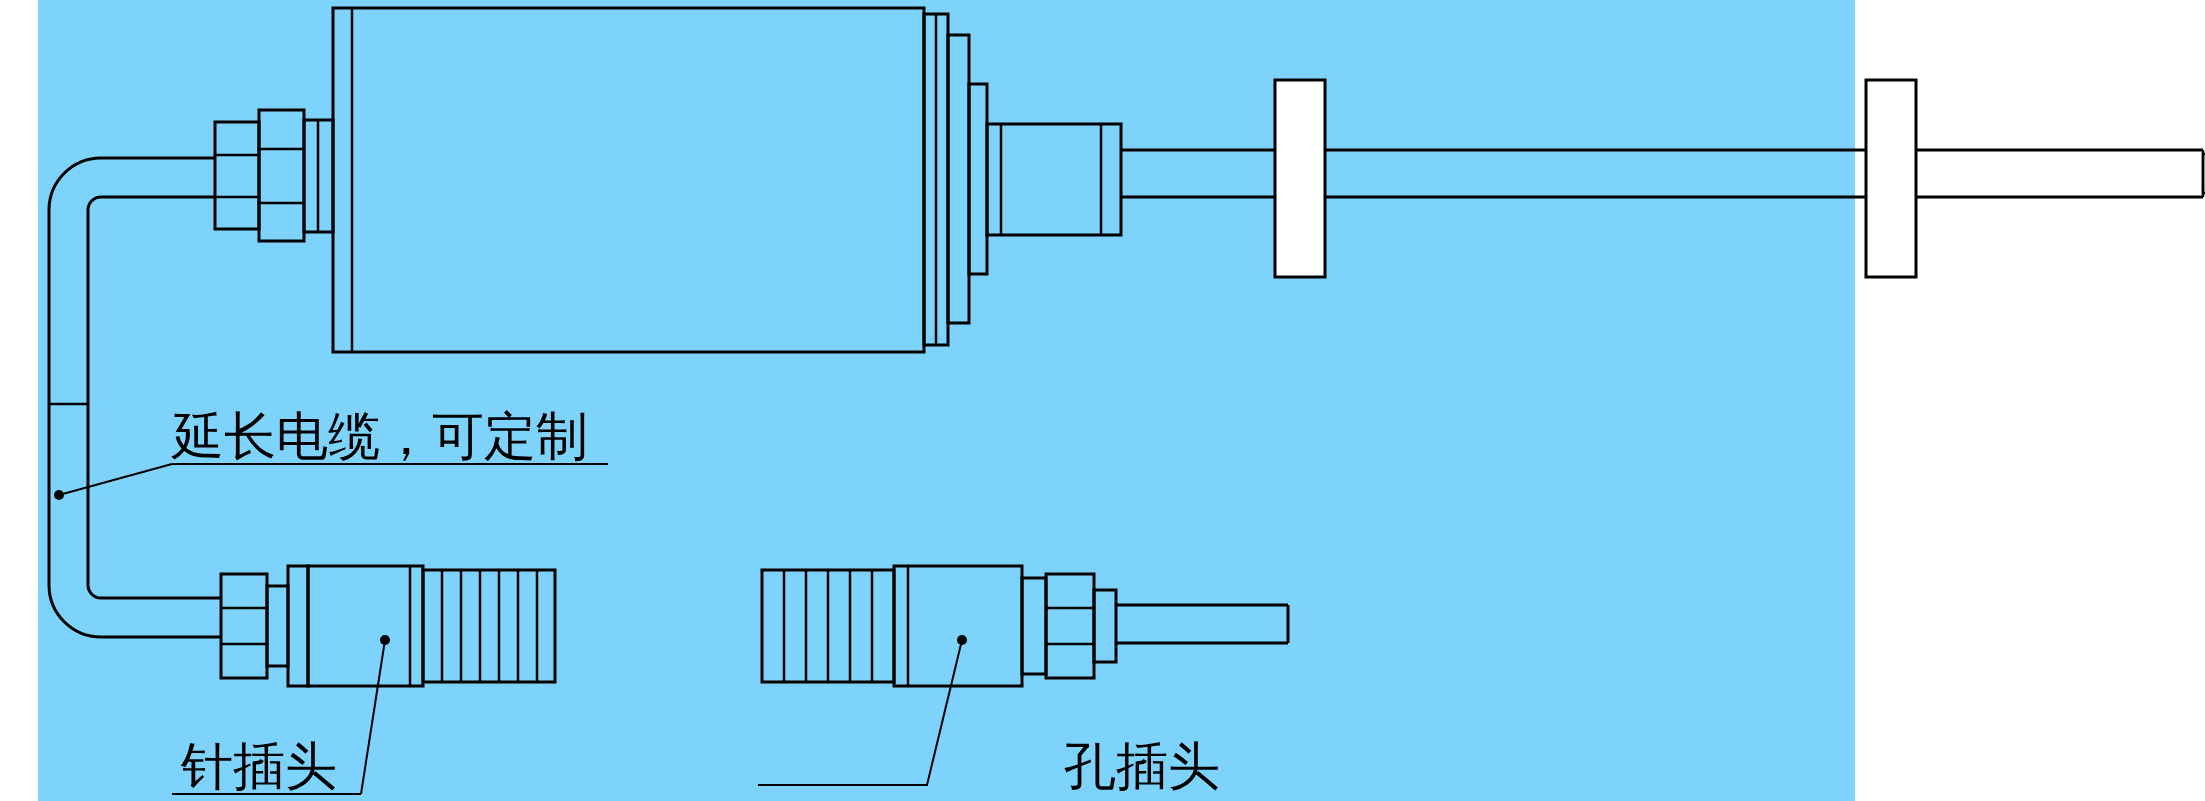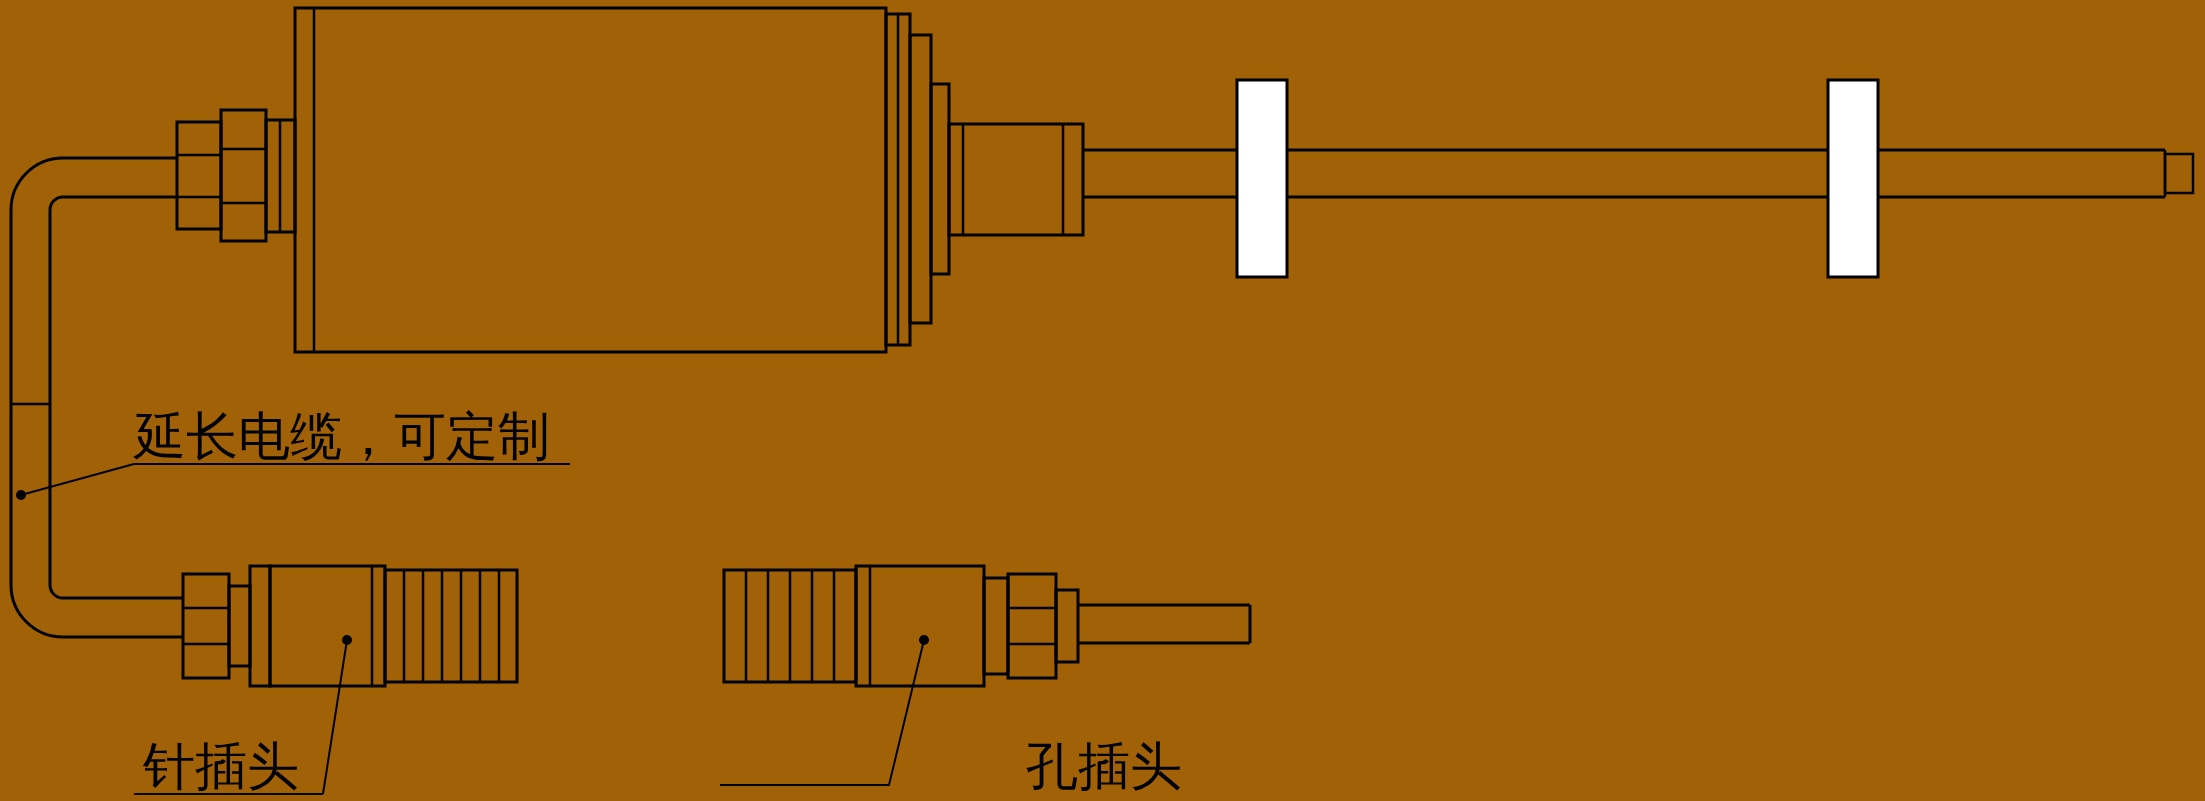--- a/index.html
+++ b/index.html
@@ -1,21 +1,21 @@
 <!DOCTYPE html>
 <html style="--line: #000000;"><head>
 <meta charset="utf-8">
 <style>
   html, body {
     margin: 0; padding: 0;
     width: 2205px; height: 801px;
     background: #ffffff;
     overflow: hidden;
   }
-  .canvas { width: 2205px; height: 801px; position: relative; background: #a16207; }
+  .canvas { width: 1817px; height: 801px; position: relative; background: #7dd3fc; margin-left: 38px; }
   svg { display: block; }
   .ln   { stroke: var(--line, #000); stroke-width: 3; fill: none; }
   .thin { stroke-width: 2.5; }
   .fillw{ fill: #ffffff; }
   .leader { stroke: var(--line, #000); stroke-width: 2; fill: none; }
   .dot  { fill: var(--line, #000); stroke: none; }
   .lbl  {
     font-family: "Liberation Sans", "DejaVu Sans", sans-serif;
     font-size: 52px;
     fill: var(--line, #000);

